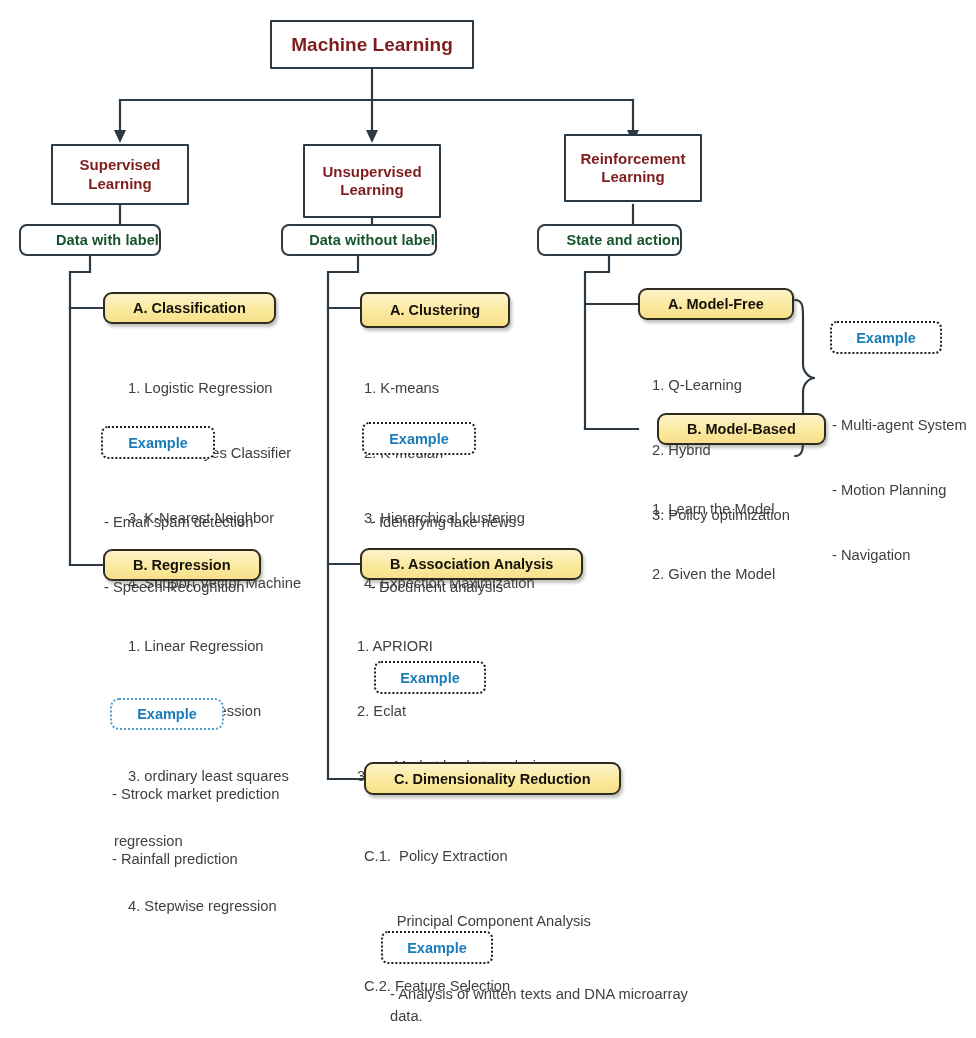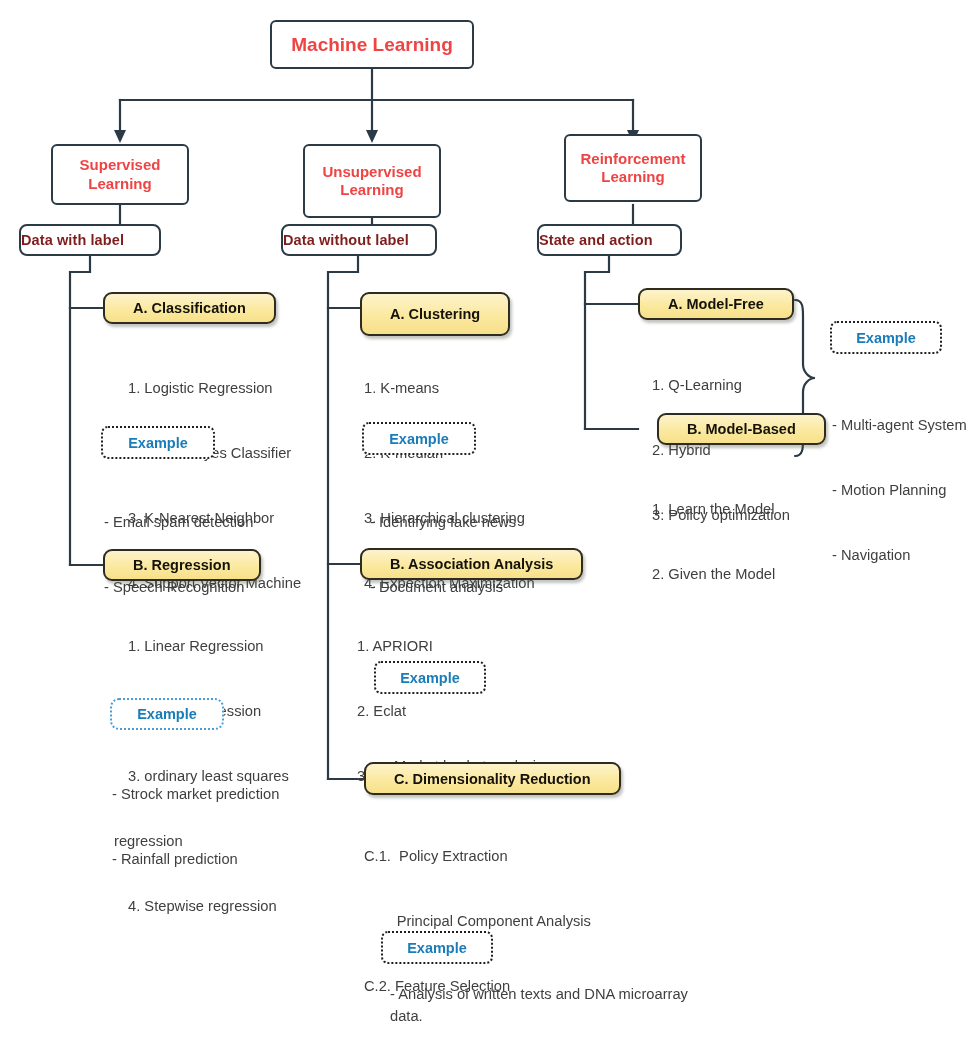--- a/index.html
+++ b/index.html
@@ -16,39 +16,39 @@
   }
   #canvas { position: absolute; inset: 0; }
   #wires { position: absolute; left: 0; top: 0; width: 976px; height: 1038px; }
 
   .node { position: absolute; }
 
   
   .box-white {
     background: #ffffff;
     border: 2px solid #2b3a45;
-    border-radius: 6px;
+    border-radius: 1px;
     display: flex; align-items: center; justify-content: center;
     text-align: center;
     font-weight: bold;
-    color: #ef4444;
+    color: #7f1d1d;
     line-height: 1.22;
   }
   .root-box { font-size: 19px; }
   .cat-box  { font-size: 15px; }
 
   
   .box-blue {
     background: #ffffff;
     border: 2px solid #2b3a45;
     border-radius: 8px;
-    display: flex; align-items: center; justify-content: flex-start;
+    display: flex; align-items: center; justify-content: flex-end;
     font-weight: bold;
     font-size: 14.5px;
-    color: #7f1d1d;
+    color: #14532d;
     letter-spacing: .1px;
   }
 
   
   .box-yellow {
     background: linear-gradient(180deg,#fdf3cb 0%,#fbe99f 55%,#f7e08a 100%);
     border: 2px solid #2e2b20;
     border-radius: 9px;
     display: flex; align-items: center; justify-content: center;
     font-weight: bold;
@@ -191,21 +191,21 @@
     <div>4. Stepwise regression</div>
   </div>
   <div class="node box-ex ex-blue" style="left:110px; top:698px; width:114px; height:32px;">
     <span>Example</span>
   </div>
   <div class="list" style="left:112px; top:741px;">
     <div>- Strock market prediction</div>
     <div>- Rainfall prediction</div>
   </div>
 
-  <div class="node box-yellow" style="left:360px; top:292px; height:44px;">
+  <div class="node box-yellow" style="left:360px; top:292px; height:36px;border-radius:7px;">
     <span>A. Clustering</span>
   </div>
   <div class="list" style="left:364px; top:335px;">
     <div>1. K-means</div>
     <div>2. K-median</div>
     <div>3. Hierarchical clustering</div>
     <div>4. Expection Maximization</div>
   </div>
   <div class="node box-ex ex-dark" style="left:362px; top:422px; width:114px; height:33px;">
     <span>Example</span>

